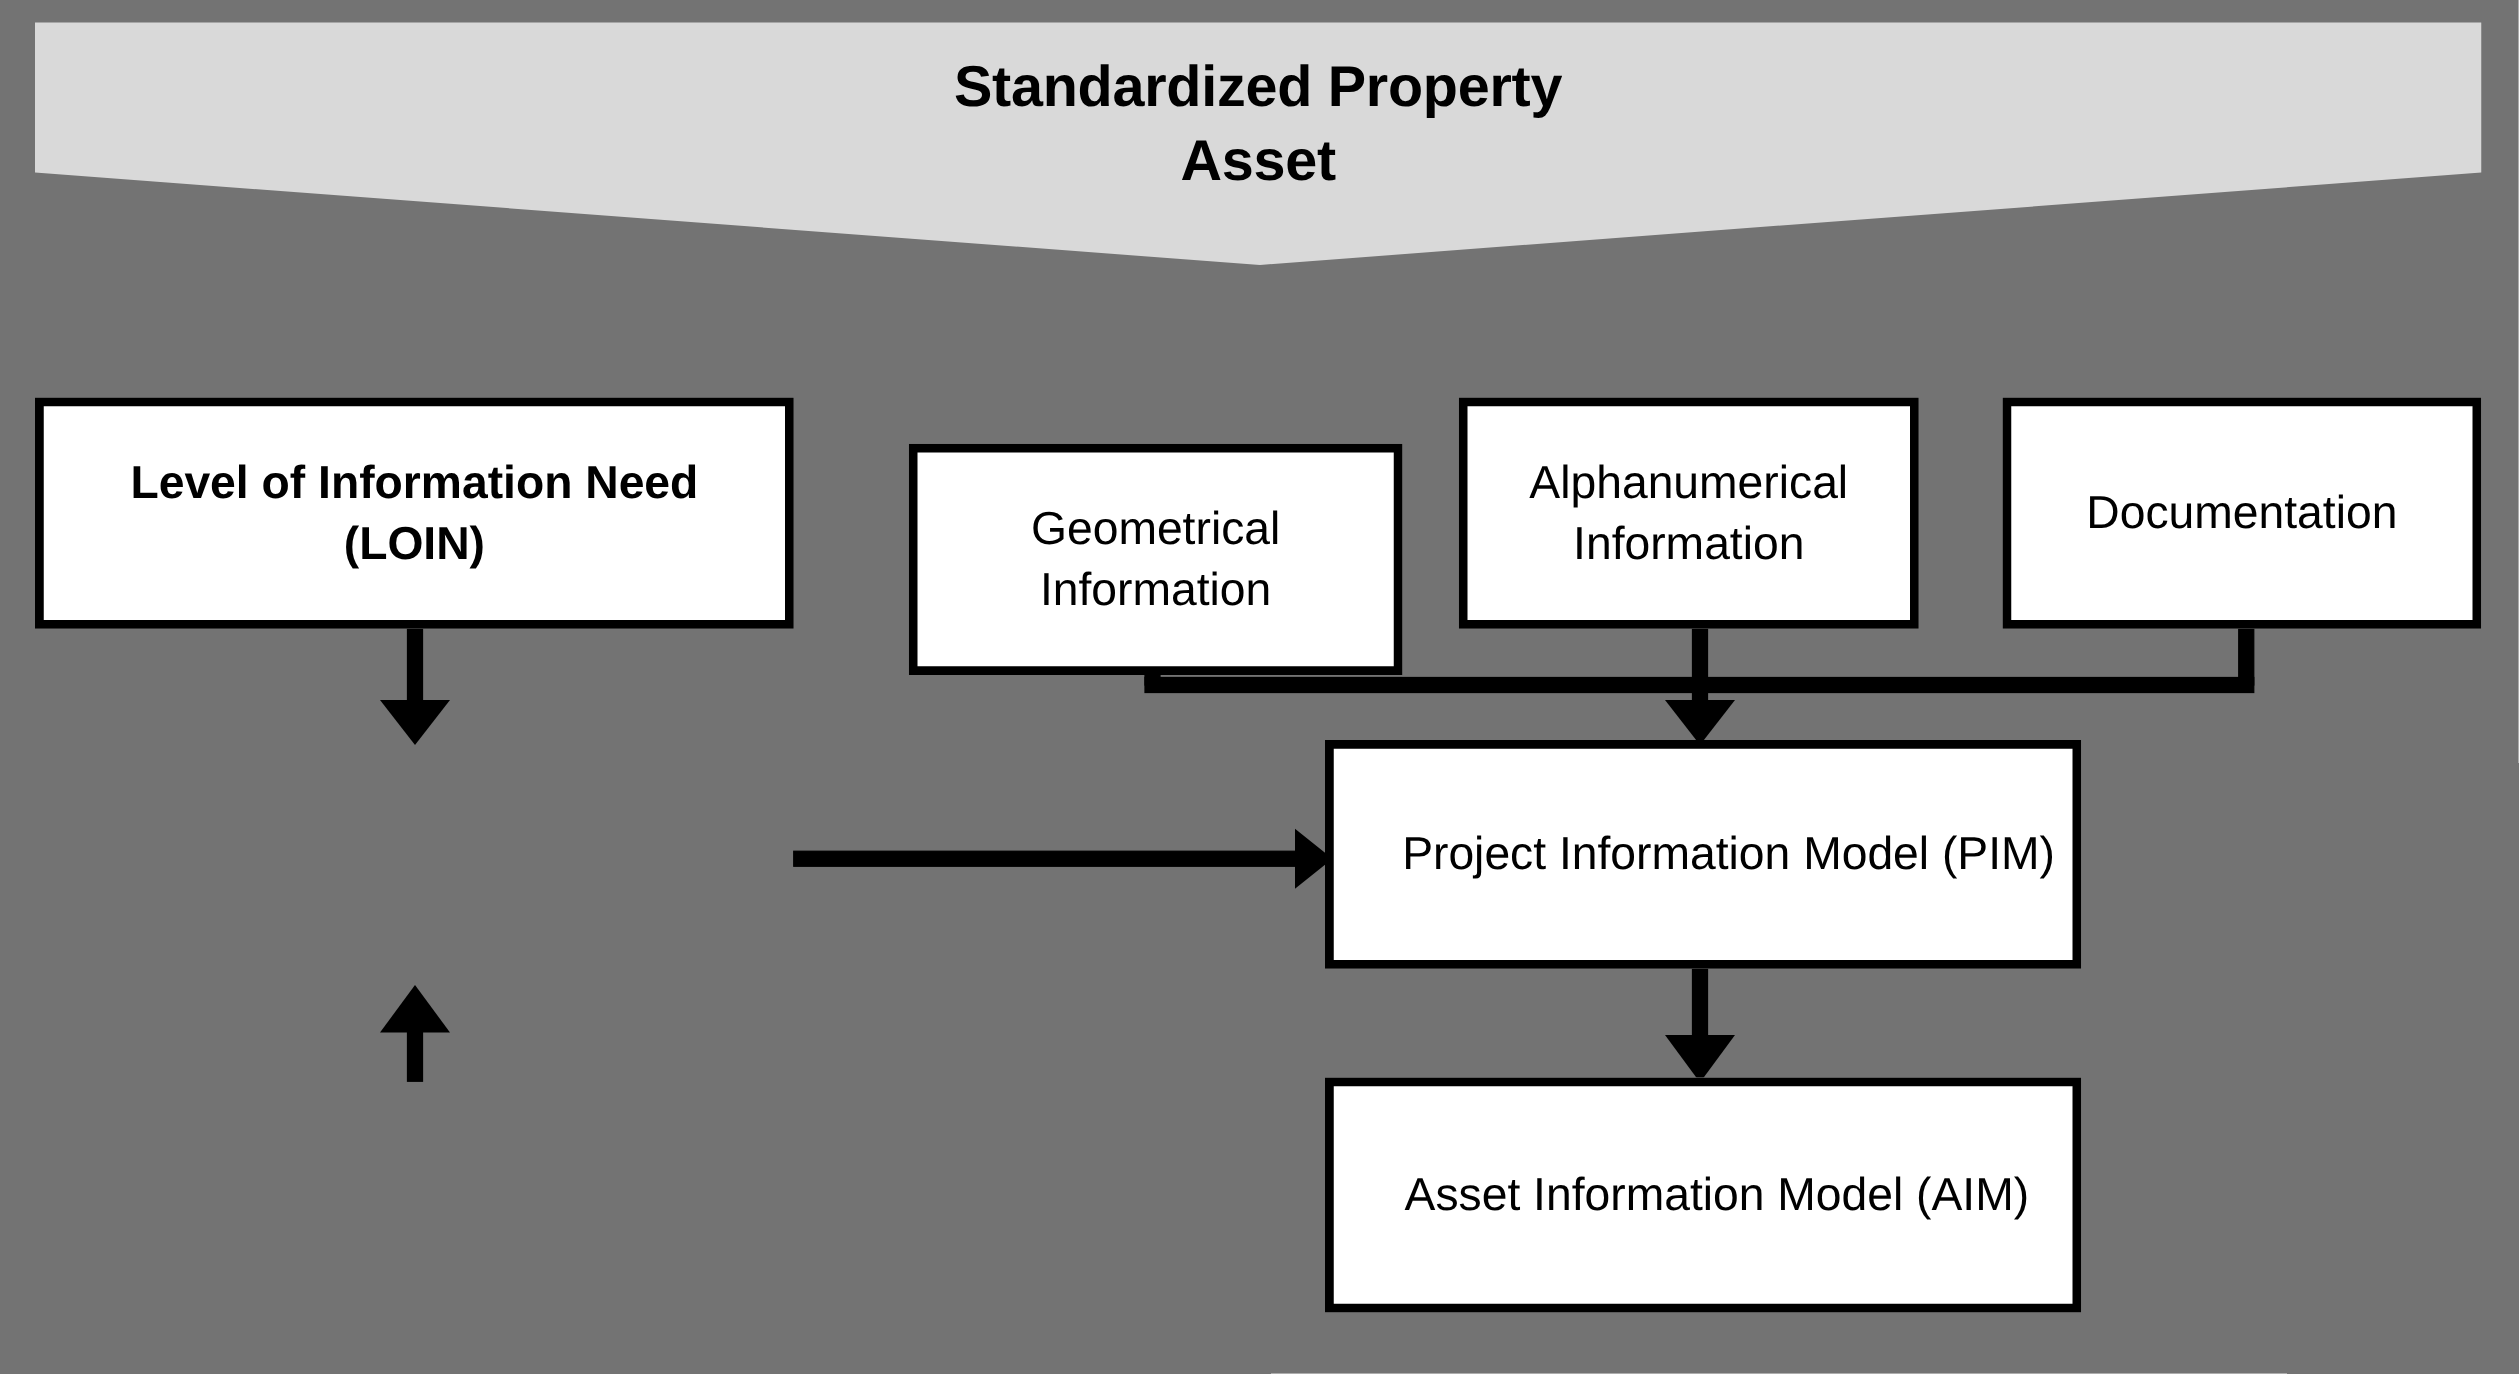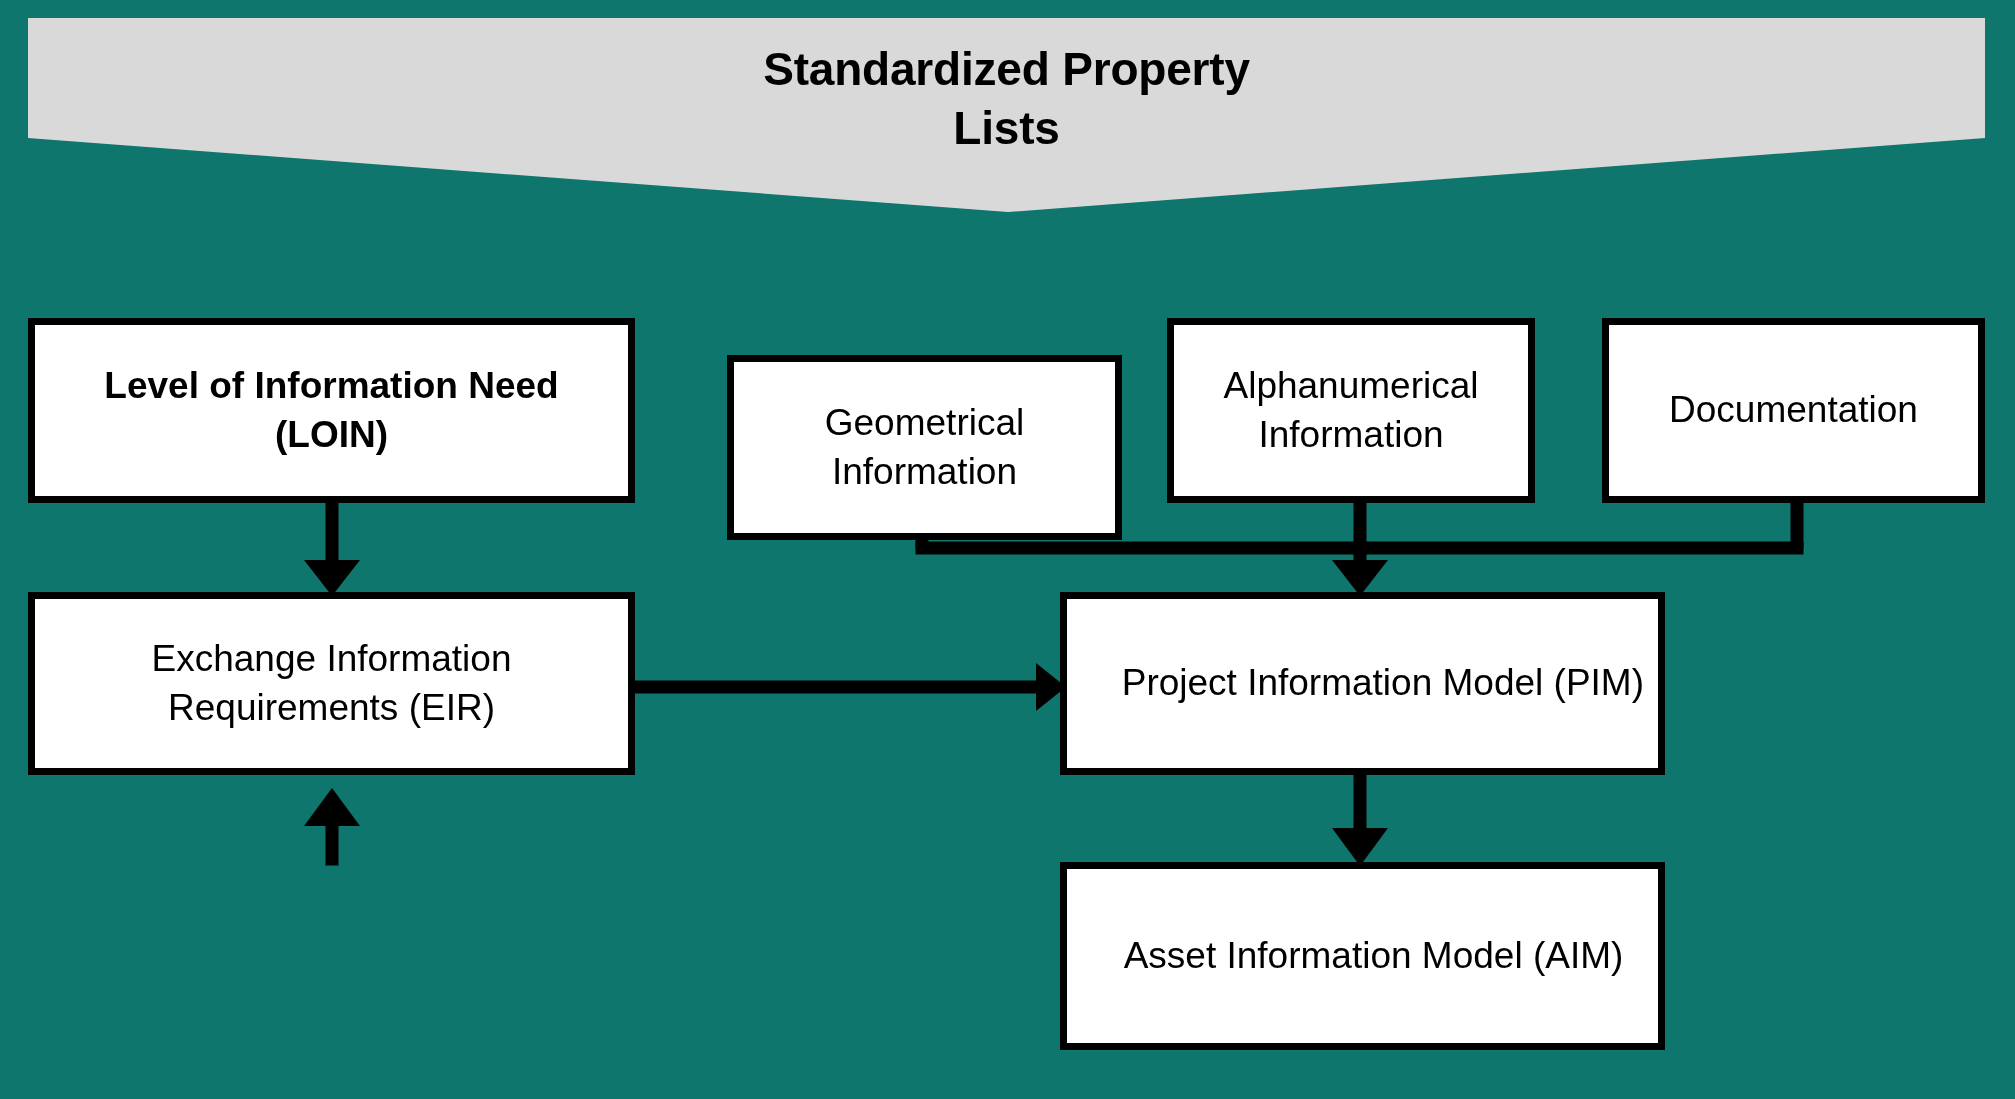--- a/index.html
+++ b/index.html
@@ -8,21 +8,21 @@
     padding: 0;
     background: #ffffff;
   }
   body {
     font-family: "Liberation Sans", sans-serif;
   }
   #diagram-canvas {
     position: relative;
     width: 2015px;
     height: 1099px;
-    background: #0f766e;
+    background: #737373;
     overflow: hidden;
   }
   #svg-layer {
     position: absolute;
     left: 0;
     top: 0;
     width: 2015px;
     height: 1099px;
   }
 
@@ -120,21 +120,21 @@
       <g>
         <rect x="1354" y="775" width="12" height="58"></rect>
         <polygon points="1332,828 1388,828 1360,866" stroke="none"></polygon>
       </g>
 
     </g>
   </svg>
 
   <div class="banner-label">
     <span>Standardized Property</span><br>
-    <span>Lists</span>
+    <span>Asset</span>
   </div>
 
   <div id="box-loin" class="node-box bold">
     <span class="node-label">Level of Information Need
 (LOIN)</span>
   </div>
 
   <div id="box-geometrical" class="node-box">
     <span class="node-label">Geometrical
 Information</span>
@@ -142,24 +142,20 @@
 
   <div id="box-alphanum" class="node-box">
     <span class="node-label">Alphanumerical
 Information</span>
   </div>
 
   <div id="box-documentation" class="node-box">
     <span class="node-label">Documentation</span>
   </div>
 
-  <div id="box-eir" class="node-box">
-    <span class="node-label">Exchange Information
-Requirements (EIR)</span>
-  </div>
 
   <div id="box-pim" class="node-box">
     <span class="node-label">Project Information Model (PIM)</span>
   </div>
 
 
   <div id="box-aim" class="node-box">
     <span class="node-label">Asset Information Model (AIM)</span>
   </div>
 

